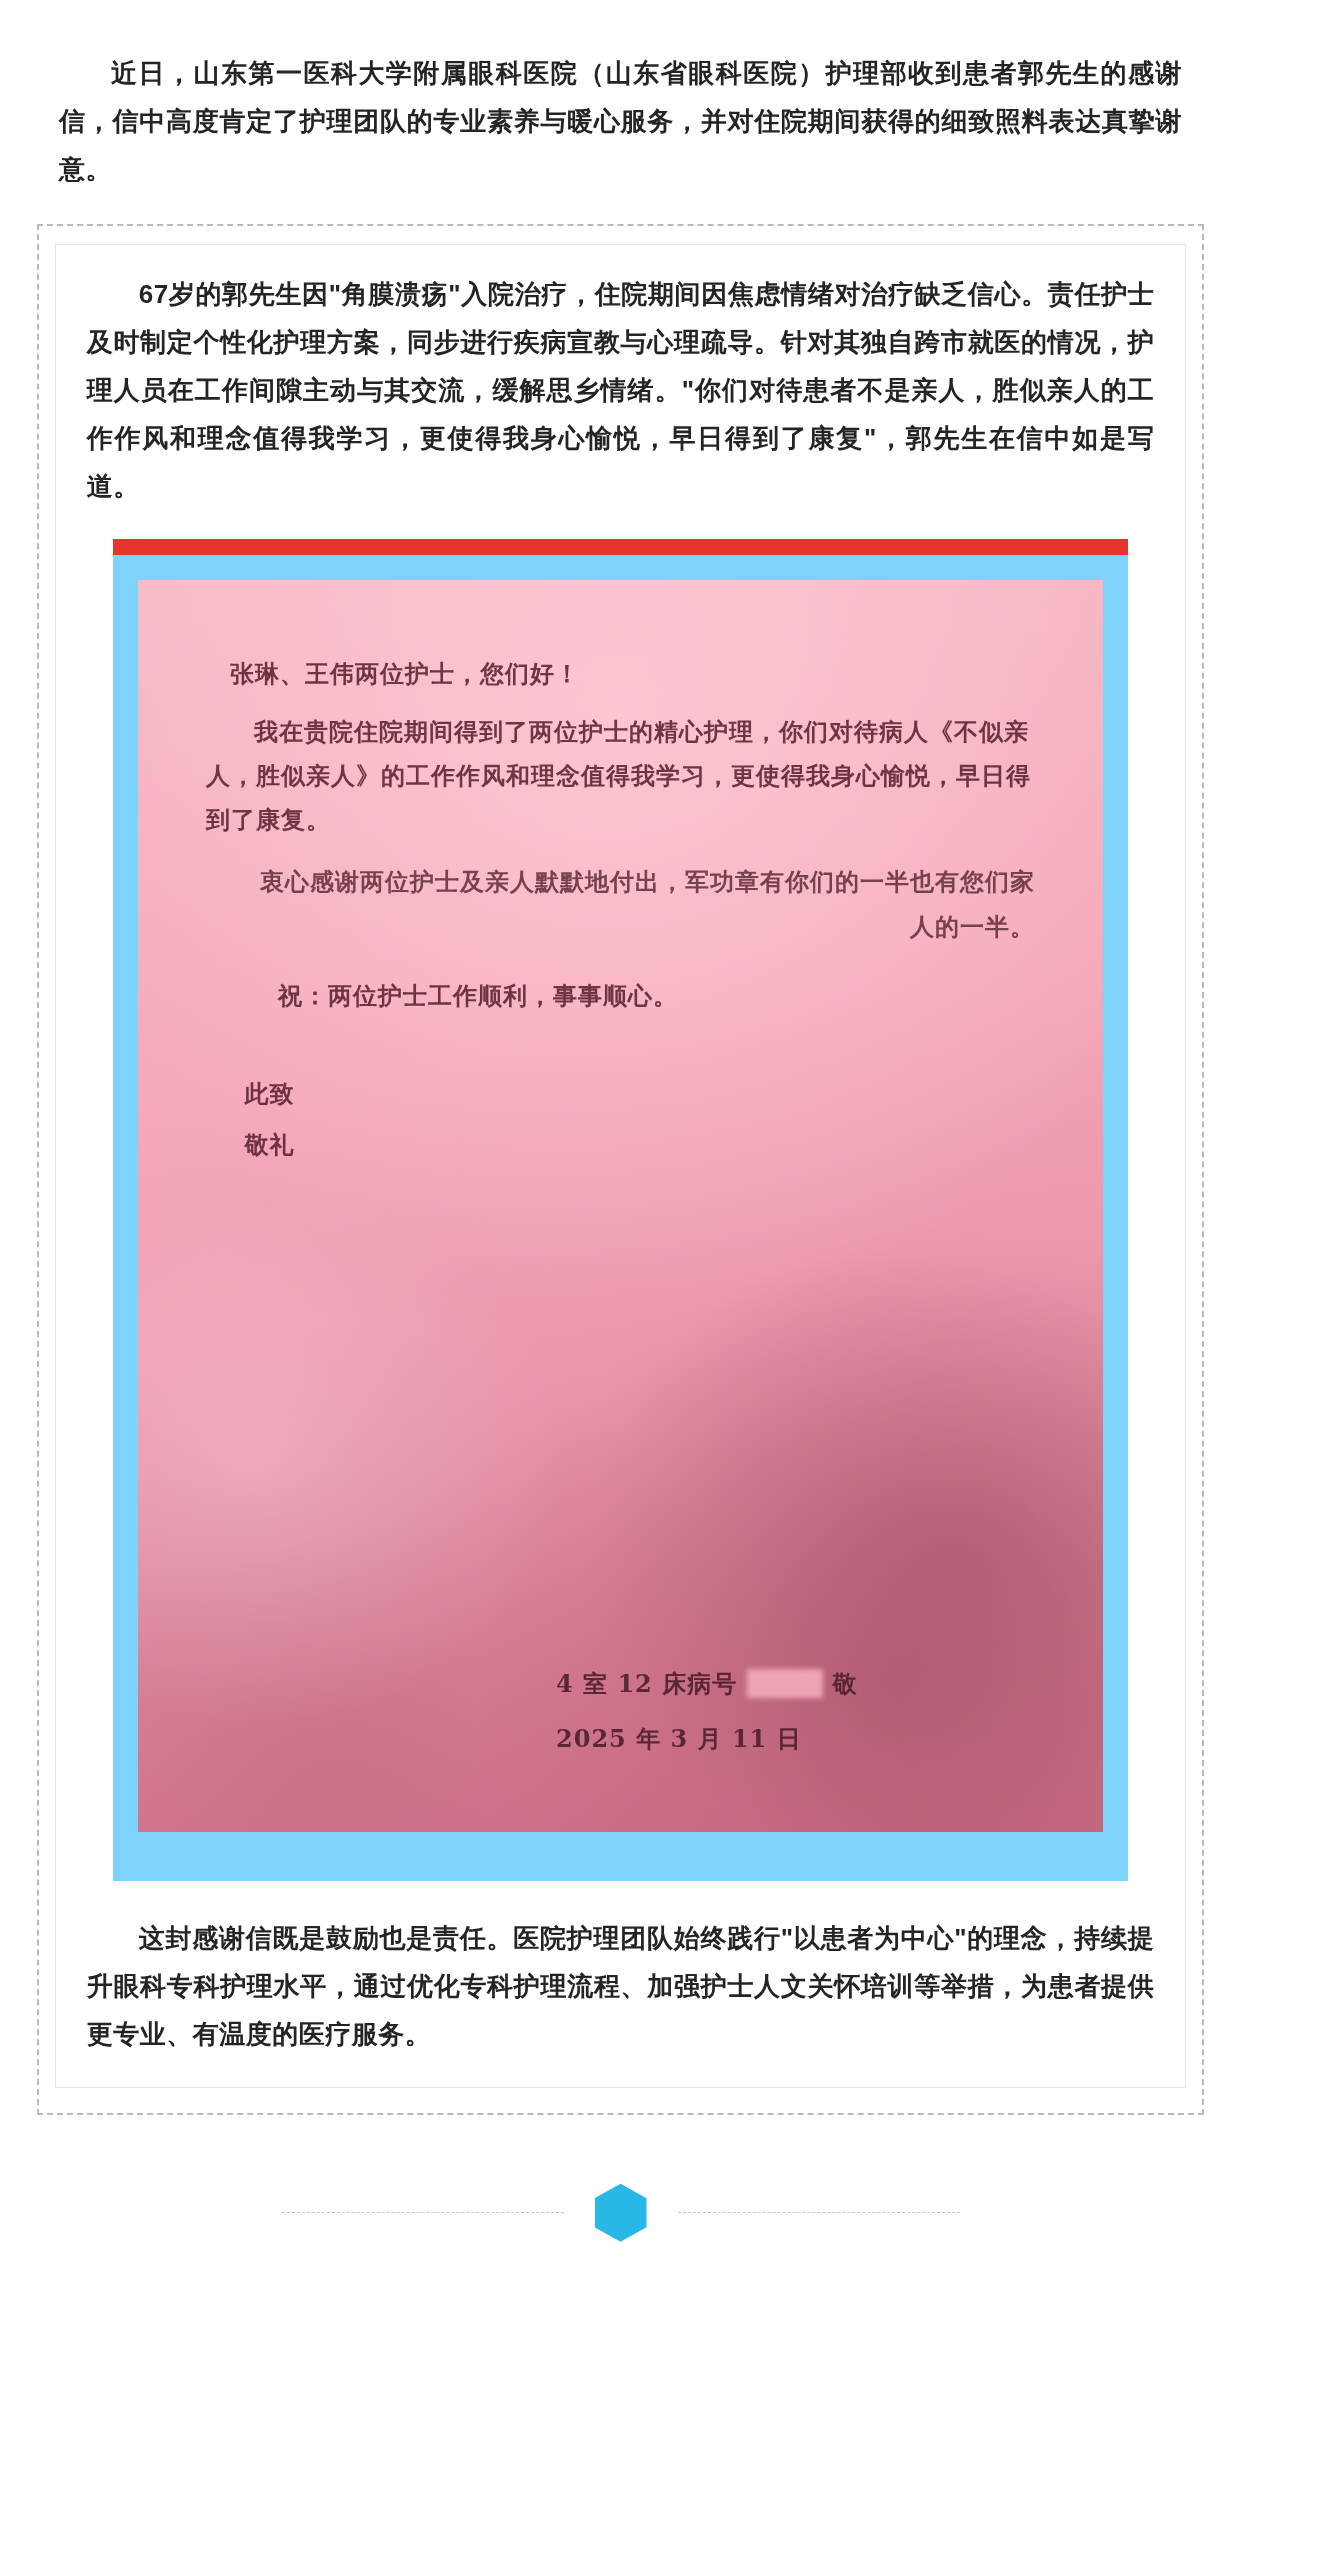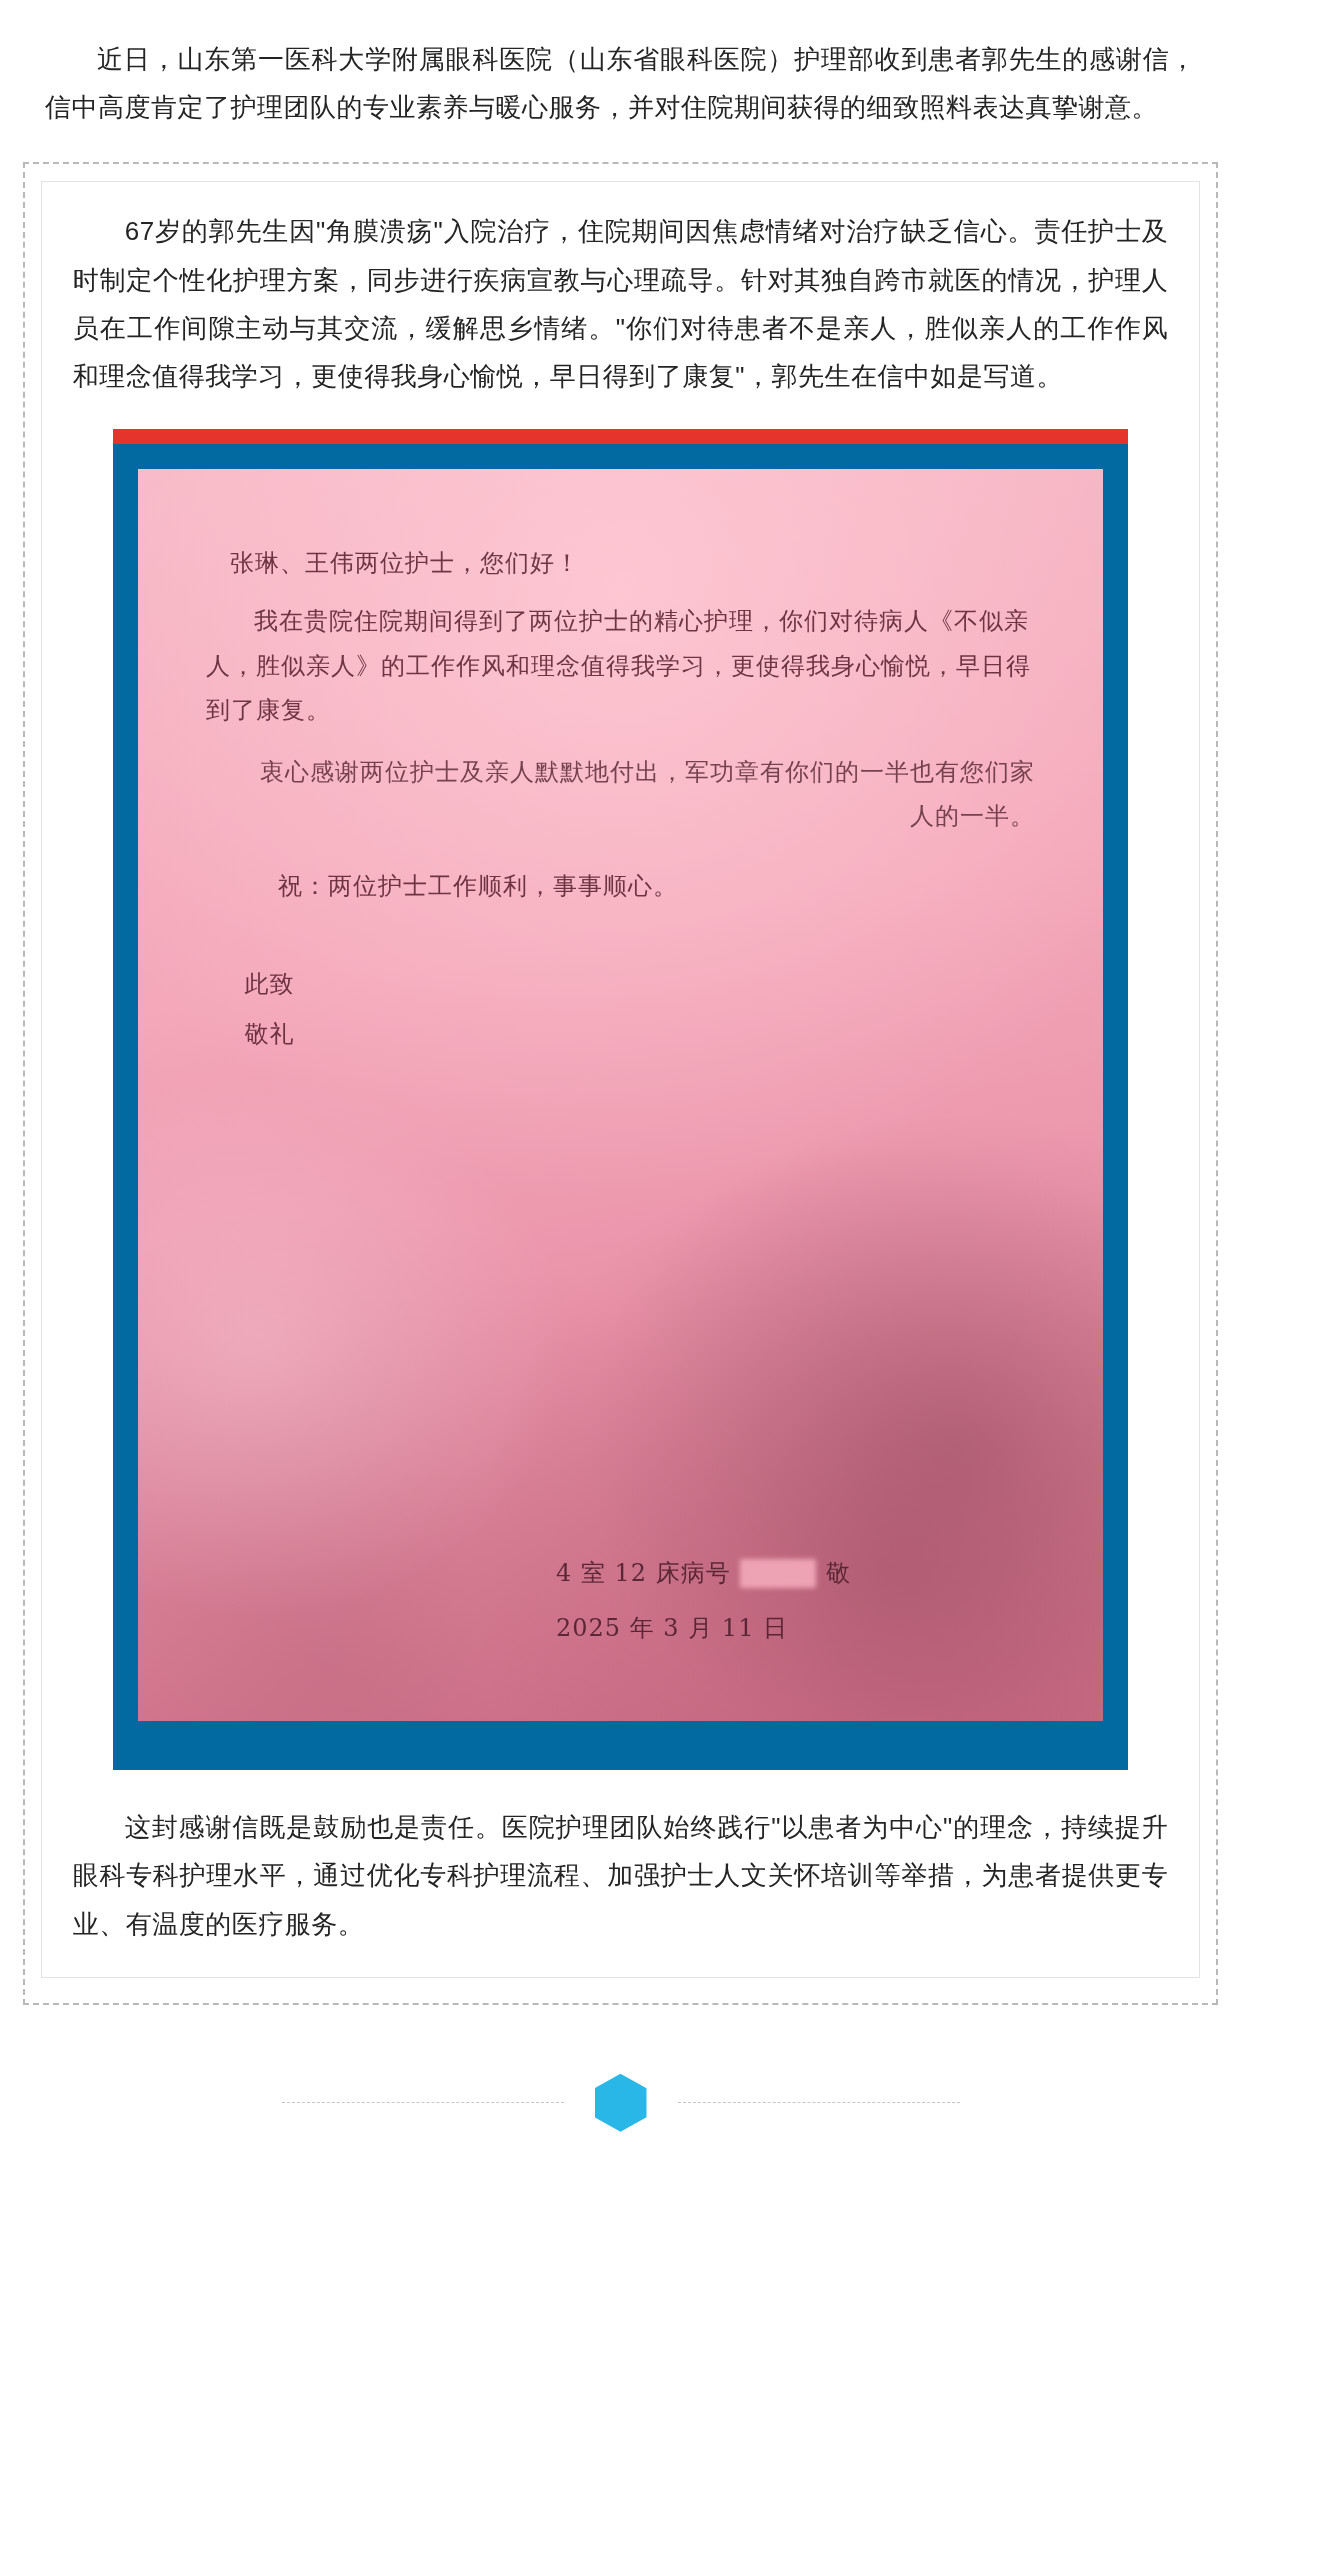--- a/index.html
+++ b/index.html
@@ -10,22 +10,23 @@
   body {
     width: 1329px;
     min-height: 2576px;
     font-family: "Liberation Sans", "DejaVu Sans", sans-serif;
     color: #2b2b2b;
     -webkit-font-smoothing: antialiased;
   }
   .page {
     width: 1241px;
     box-sizing: border-box;
-    padding: 2px;
-    position: relative;
+    padding: 16px;
+    position: relative;
+    font-weight: bold;
   }
 
   
   .intro {
     box-sizing: border-box;
     padding: 33px 43px 25px 43px;
   }
   .intro p {
     margin: 0;
     font-size: 26px;
@@ -70,21 +71,21 @@
   .letter-bar {
     height: 15.5px;
     background: #e4342c;
     width: 100%;
   }
   .letter-photo {
     position: relative;
     width: 100%;
     height: 1326px;
     box-sizing: border-box;
-    background: #0369a1;
+    background: #7dd3fc;
     padding: 25px 25px 49px 25px;
     overflow: hidden;
   }
   .letter-paper {
     position: relative;
     width: 100%;
     height: 100%;
     box-sizing: border-box;
     background:
       radial-gradient(ellipse 70% 55% at 78% 88%, rgba(150, 70, 90, 0.40), rgba(150,70,90,0) 62%),

